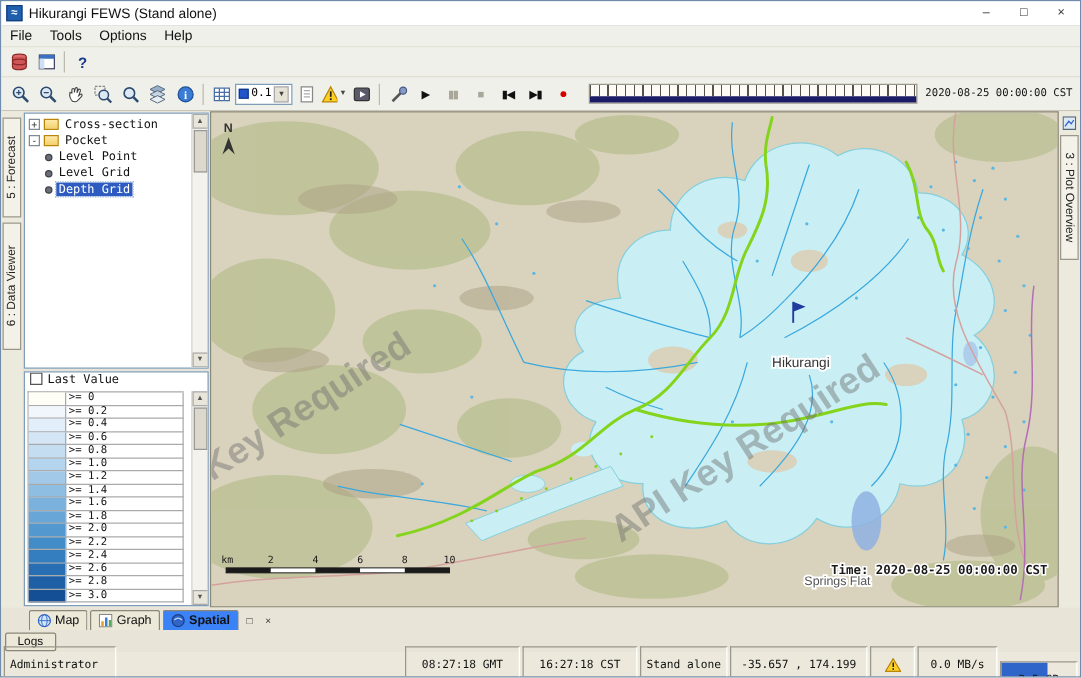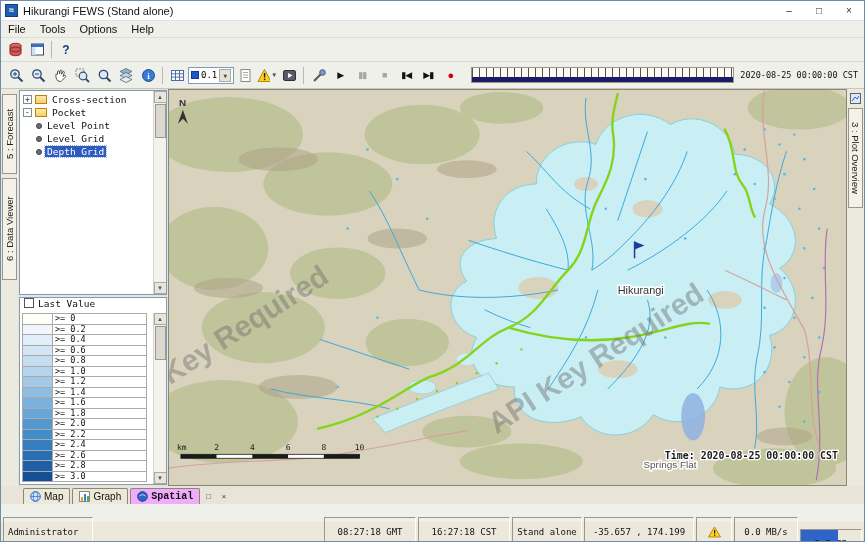--- a/index.html
+++ b/index.html
@@ -76,21 +76,21 @@
   .sbbtn.down{margin-top:auto;}
   .sbthumb{width:11px;height:34px;border:1px solid #999;background:#dcd9cc;margin-top:1px;}
   
   .mapwrap{flex:1;position:relative;background:#d9d2bd;border:1px solid #8a old;border:1px solid #8a8778;overflow:hidden;}
   .mapwrap svg.mapsvg{display:block;width:100%;height:100%;}
   
   .tabsrow{position:absolute;left:0;right:0;bottom:37px;height:18px;display:flex;align-items:flex-end;
            padding-left:22px;gap:2px;background:#e8e5d8;}
   .btab{height:16px;display:inline-flex;align-items:center;gap:3px;padding:0 6px;font-size:10px;color:#111;
         background:#ece9d8;border:1px solid #8a8778;border-bottom:none;border-radius:2px 2px 0 0;}
-  .btab.active{background:#f0abfc;font-weight:bold;font-family:Liberation Mono, monospace;}
+  .btab.active{background:#3b82f6;font-weight:bold;}
   .paneb{width:13px;height:13px;display:flex;align-items:center;justify-content:center;font-size:8px;color:#333;
          border:1px solid transparent;margin-bottom:1px;}
   .logsrow{position:absolute;left:0;right:0;bottom:19px;height:18px;background:#e8e5d8;display:flex;align-items:center;padding-left:3px;}
   .logsbtn{height:15px;padding:0 9px;font-size:9.5px;background:#ece9d8;border:1px solid #8a8778;
            border-radius:2px;color:#111;display:flex;align-items:center;}
   
   .statusbar{position:absolute;left:0;right:0;bottom:0;height:19px;background:#ece9dc;display:flex;align-items:center;padding:0 1px;}
   .seg{height:30px;margin:0 1px;padding:0 4px;border:1px solid;border-color:#9a978a #ffffff #ffffff #9a978a;
        font-family:"DejaVu Sans Mono",monospace;font-size:9px;color:#111;display:flex;align-items:center;
        white-space:nowrap;overflow:hidden;}
@@ -565,20 +565,23 @@
       <svg width="11" height="11">
         <circle cx="5.5" cy="5.5" r="4.8" fill="#2f64c8" stroke="#1d3f85"></circle>
         <path d="M2.5 5 Q5.5 2 8.5 5" stroke="#bcd4f2" fill="none"></path>
       </svg>
       <span>Spatial</span>
     </div>
     <div class="paneb">□</div>
     <div class="paneb">×</div>
   </div>
 
+  <div class="logsrow">
+    <div class="logsbtn">Logs</div>
+  </div>
 
   <div class="statusbar">
     <div class="seg" style="width:90px;">Administrator</div>
     <div class="seg spacer"></div>
     <div class="seg" style="width:92px;justify-content:center;">08:27:18 GMT</div>
     <div class="seg" style="width:92px;justify-content:center;">16:27:18 CST</div>
     <div class="seg" style="width:70px;justify-content:center;">Stand alone</div>
     <div class="seg" style="width:110px;justify-content:center;">-35.657 , 174.199</div>
     <div class="seg" style="width:36px;justify-content:center;">
       <svg width="13" height="12">

